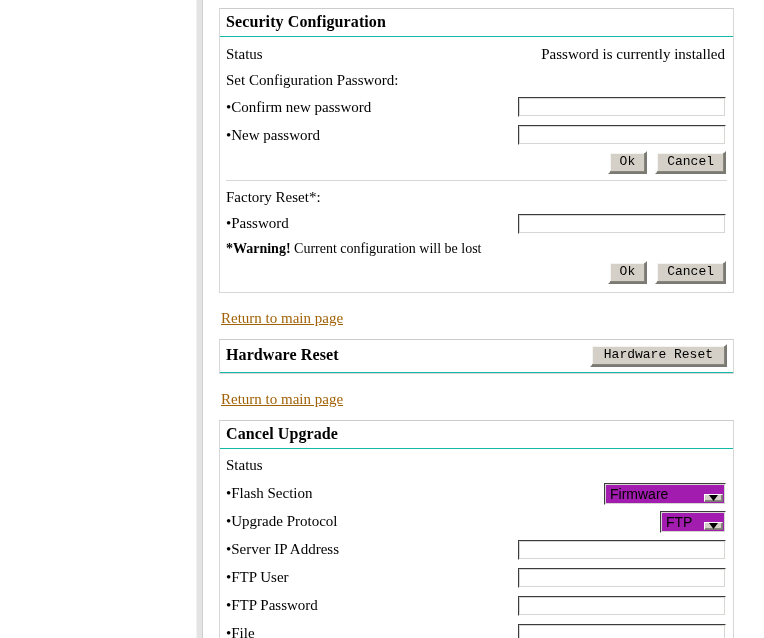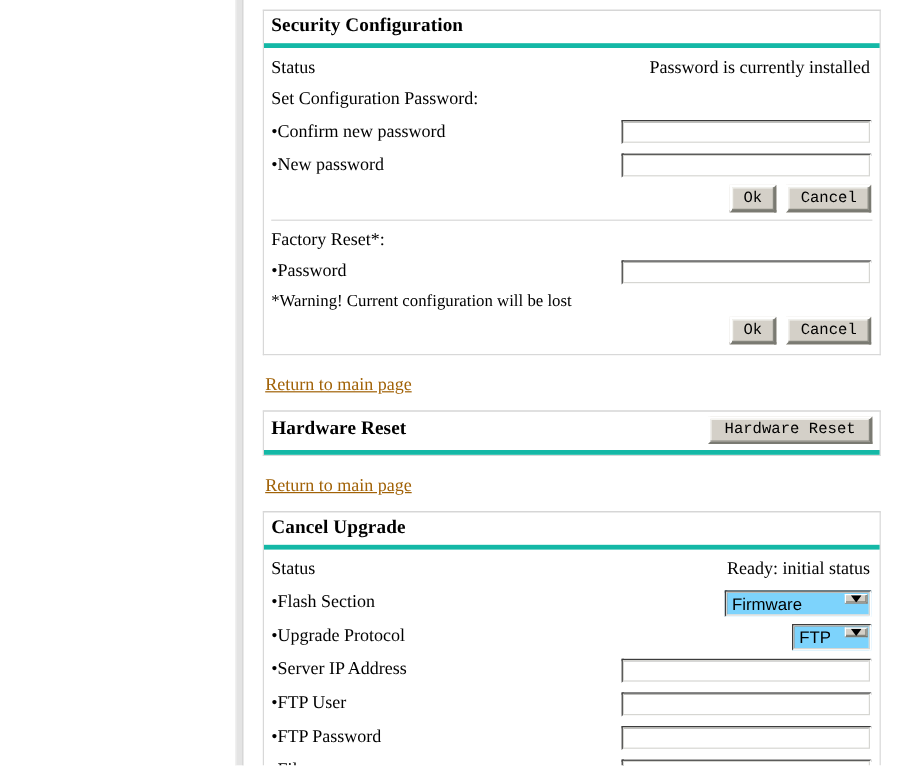--- a/index.html
+++ b/index.html
@@ -52,21 +52,21 @@
     border-top: 1px solid #cccccc;
     background: #ffffff;
     margin: 0 0 14px 0;
     box-sizing: border-box;
   }
   .panel-head {
     display: flex;
     align-items: center;
     justify-content: space-between;
     padding: 4px 6px 5px 6px;
-    border-bottom: 4px solid #14b8a6;
+    border-bottom: 1px solid #14b8a6;
     min-height: 22px;
     box-sizing: border-box;
   }
   .panel-title {
     font-weight: bold;
     font-size: 16px;
     letter-spacing: 0.1px;
     white-space: nowrap;
   }
   .panel-body {
@@ -137,24 +137,24 @@
   .btnbar {
     display: flex;
     justify-content: flex-end;
     gap: 8px;
     padding: 2px 1px 2px 0;
   }
 
   
   .sel {
     display: inline-flex;
-    align-items: flex-start;
+    align-items: flex-end;
     height: 22px;
     box-sizing: border-box;
-    background: #7dd3fc;
+    background: #a21caf;
     border: 2px solid;
     border-color: #3c3c3c #ffffff #ffffff #3c3c3c;
     outline: 1px solid #d6d6d2;
     outline-offset: -2px;
     margin-right: 1px;
     cursor: default;
   }
   .sel-text {
     font-family: "Liberation Sans", sans-serif;
     font-size: 14px;
@@ -185,21 +185,21 @@
   
   .retlink {
     display: inline-block;
     color: #a16207;
     text-decoration: underline;
     font-size: 15px;
     margin: 3px 0 12px 2px;
     cursor: pointer;
   }
 
-  .bold { font-weight: normal; }
+  .bold { font-weight: bold; }
   .warn { padding: 3px 0 2px 0; font-size: 14px; white-space: nowrap; }
 </style>
 </head>
 <body>
 
 <div class="page">
 
   <div class="leftframe"></div>
   <div class="framedivider"></div>
 
@@ -270,21 +270,20 @@
 
     
     <div class="panel">
       <div class="panel-head">
         <span class="panel-title">Cancel Upgrade</span>
       </div>
       <div class="panel-body">
 
         <div class="row">
           <span class="row-label">Status</span>
-          <span class="row-value">Ready: initial status</span>
         </div>
 
         <div class="row">
           <span class="row-label bullet">•Flash Section</span>
           <span class="sel sel-flash">
             <span class="sel-text">Firmware</span>
             <span class="sel-arrow">
               <svg width="9" height="6" viewBox="0 0 9 6">
                   <path d="M0 0 L9 0 L4.5 6 Z" fill="#000000"></path>
                 </svg>

